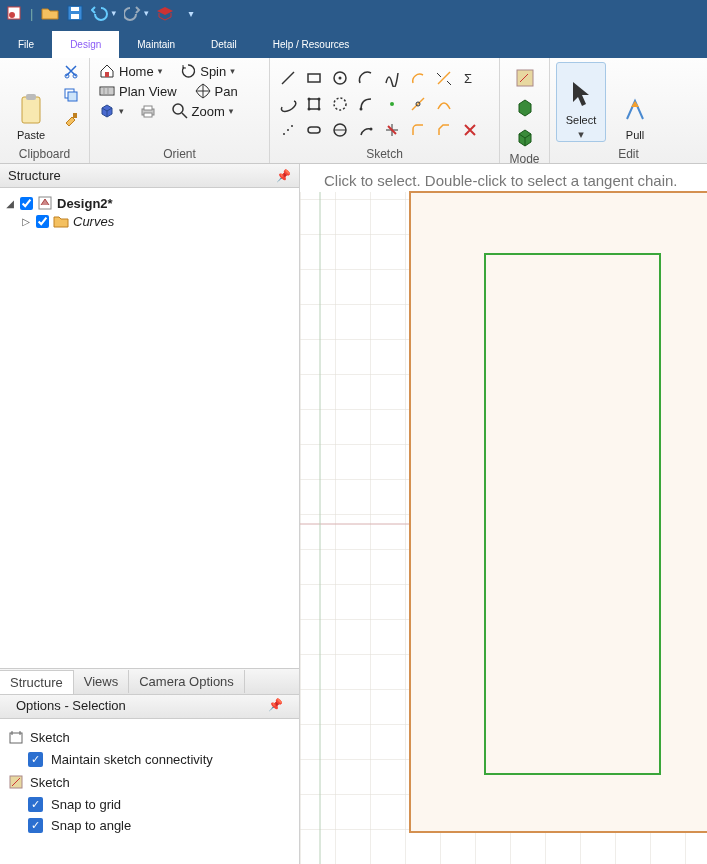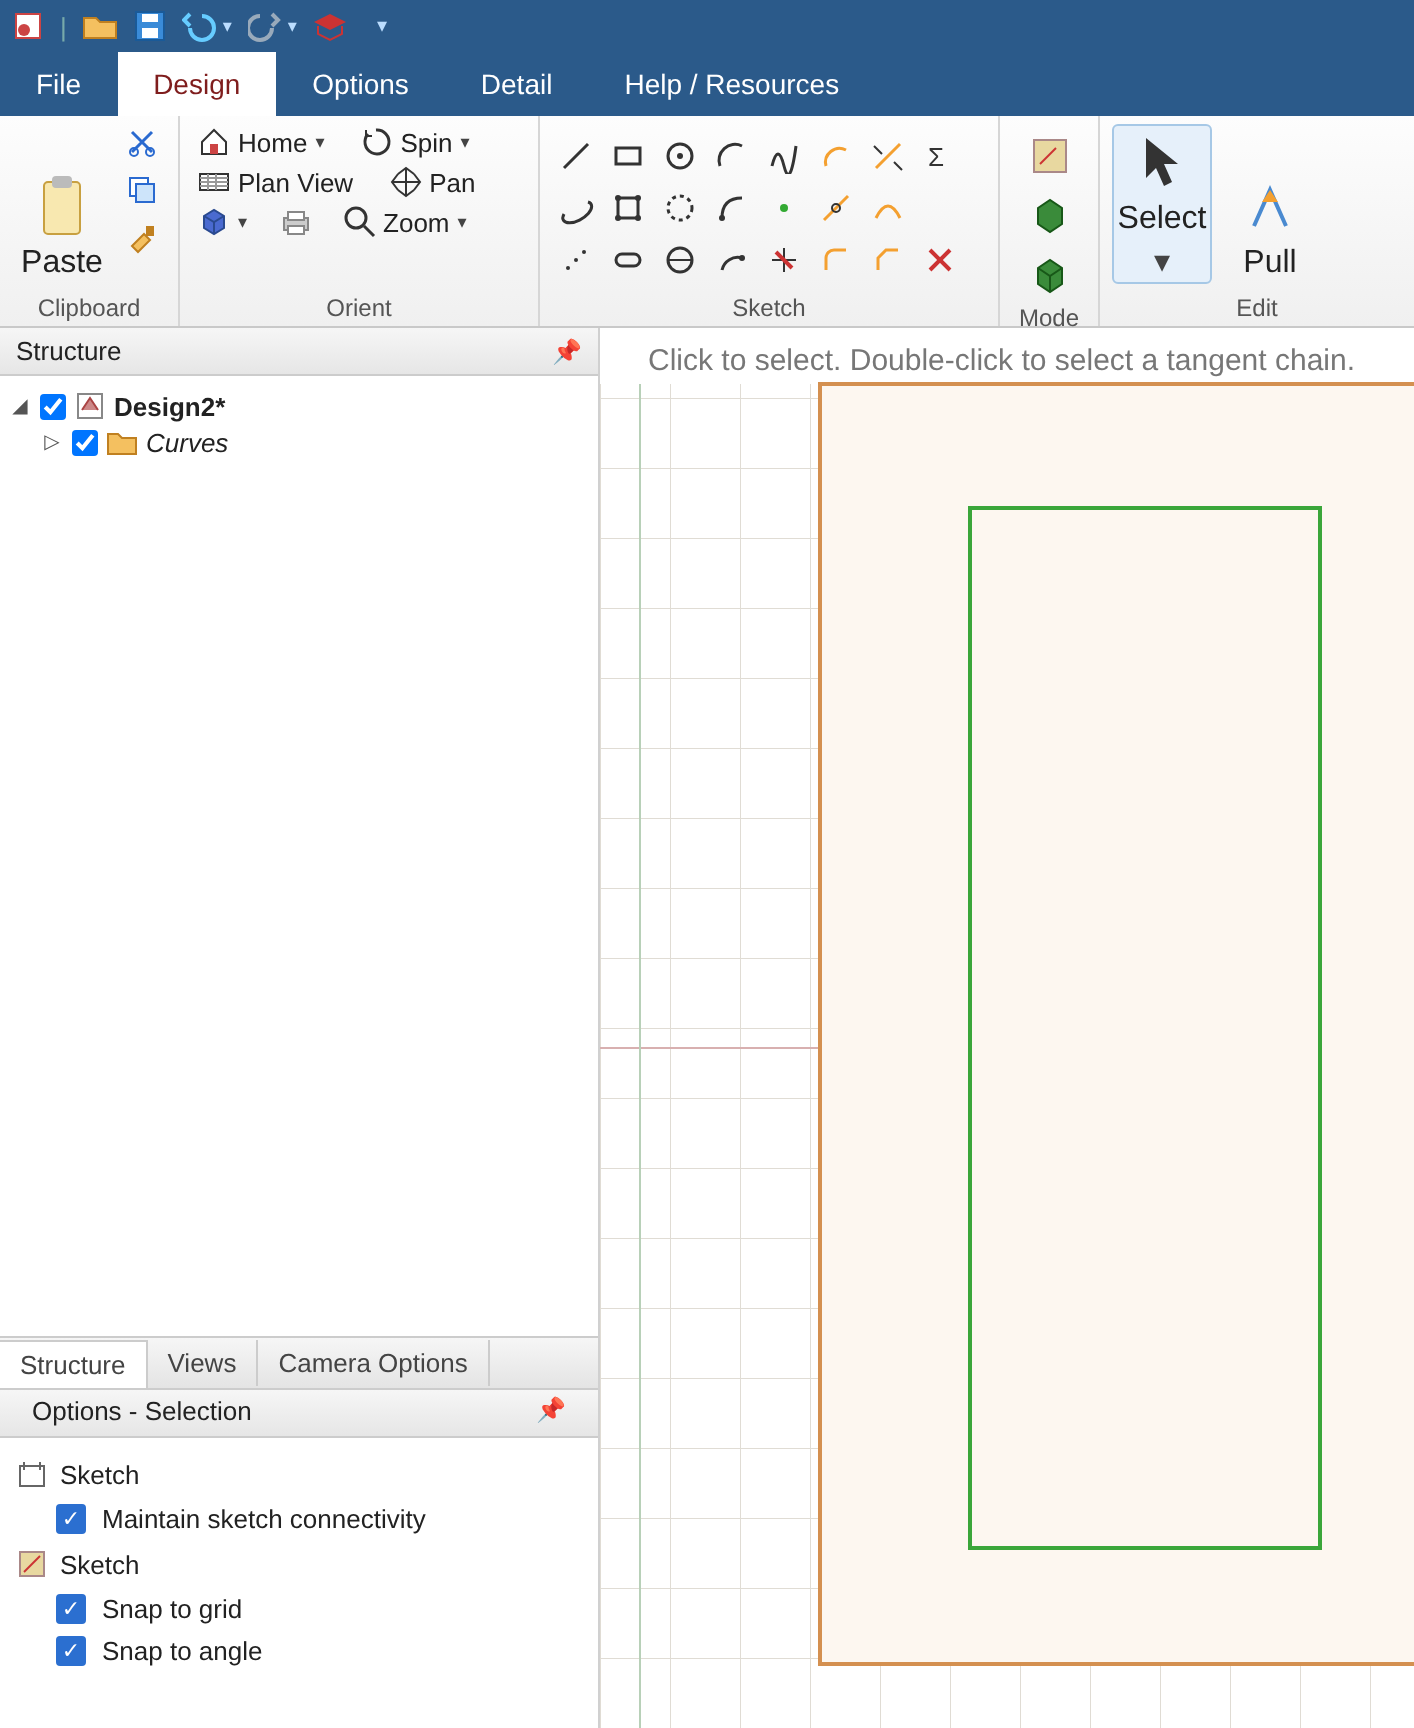--- a/index.html
+++ b/index.html
@@ -1,29 +1,29 @@
 <!DOCTYPE html>
 <html><head>
 <meta charset="utf-8">
 <style>
 *{box-sizing:border-box;margin:0;padding:0;font-family:"Segoe UI",Tahoma,sans-serif;font-size:13px;color:#222;}
 body{width:707px;height:864px;overflow:hidden;background:#fff;position:relative;}
 .titlebar{height:26px;background:#2b5a8a;display:flex;align-items:center;padding:0 6px;gap:8px;}
 .titlebar svg{display:block;}
 .qat-item{display:inline-flex;align-items:center;gap:2px;}
 .menubar{height:32px;background:#2b5a8a;display:flex;align-items:flex-end;}
-.menu-item{padding:8px 18px;color:#fff;font-size:14px;cursor:pointer;}
-.menu-item.active{background:#fff;color:#7f1d1d;}
+.menu-item{padding:8px 18px;color:#fff;font-size:10px;cursor:pointer;}
+.menu-item.active{background:#fff;color:#8b5cf6;}
 .ribbon{height:106px;background:linear-gradient(#fdfdfd,#f0f0f0);border-bottom:1px solid #c9c9c9;display:flex;}
 .r-group{display:flex;flex-direction:column;justify-content:space-between;border-right:1px solid #d6d6d6;padding:4px 6px 2px;}
 .r-group-body{display:flex;gap:4px;align-items:flex-start;flex:1;}
 .r-group-label{text-align:center;font-size:12px;color:#555;padding-top:2px;}
 .big-btn{display:flex;flex-direction:column;align-items:center;justify-content:flex-end;width:50px;height:80px;gap:2px;cursor:pointer;border:1px solid transparent;border-radius:3px;}
 .big-btn.sel{background:#e6f0fa;border-color:#a6c8e6;}
-.big-btn span{font-size:16px;}
+.big-btn span{font-size:11px;}
 .small-col{display:flex;flex-direction:column;gap:6px;justify-content:center;}
 .row-btn{display:flex;align-items:center;gap:4px;cursor:pointer;padding:1px 3px;}
 .dd{font-size:9px;color:#444;}
 .sketch-grid{display:grid;grid-template-columns:repeat(8,24px);grid-template-rows:repeat(3,24px);gap:2px;padding-top:4px;}
 .sk{width:24px;height:24px;display:flex;align-items:center;justify-content:center;cursor:pointer;}
 .mode-col{display:flex;flex-direction:column;gap:6px;align-items:center;padding-top:4px;}
 .panel-left{position:absolute;left:0;top:164px;width:300px;bottom:0;border-right:1px solid #d0d0d0;}
 .panel-head{height:24px;background:linear-gradient(#f6f6f6,#e6e6e6);border-bottom:1px solid #ccc;padding:3px 8px;font-size:13px;color:#333;display:flex;justify-content:space-between;align-items:center;}
 .pin{font-size:12px;color:#888;}
 .tree{padding:6px 4px;}
@@ -87,21 +87,21 @@
         <path d="M9 2l8 4-8 4-8-4z" fill="#c33"></path>
         <path d="M3 8v4l6 3 6-3V8" fill="none" stroke="#c33"></path>
       </svg>
     </span>
   <span class="qat-item" style="color:#bdf;font-size:10px;margin-left:6px;">▾</span>
 </div>
 
 <div class="menubar">
   <div class="menu-item">File</div>
   <div class="menu-item active">Design</div>
-  <div class="menu-item">Options</div>
+  <div class="menu-item">Maintain</div>
   <div class="menu-item">Detail</div>
   <div class="menu-item">Help / Resources</div>
 </div>
 
 <div class="ribbon">
 
   <div class="r-group" style="width:90px;">
     <div class="r-group-body">
       <div class="big-btn">
         <svg width="30" height="34">

